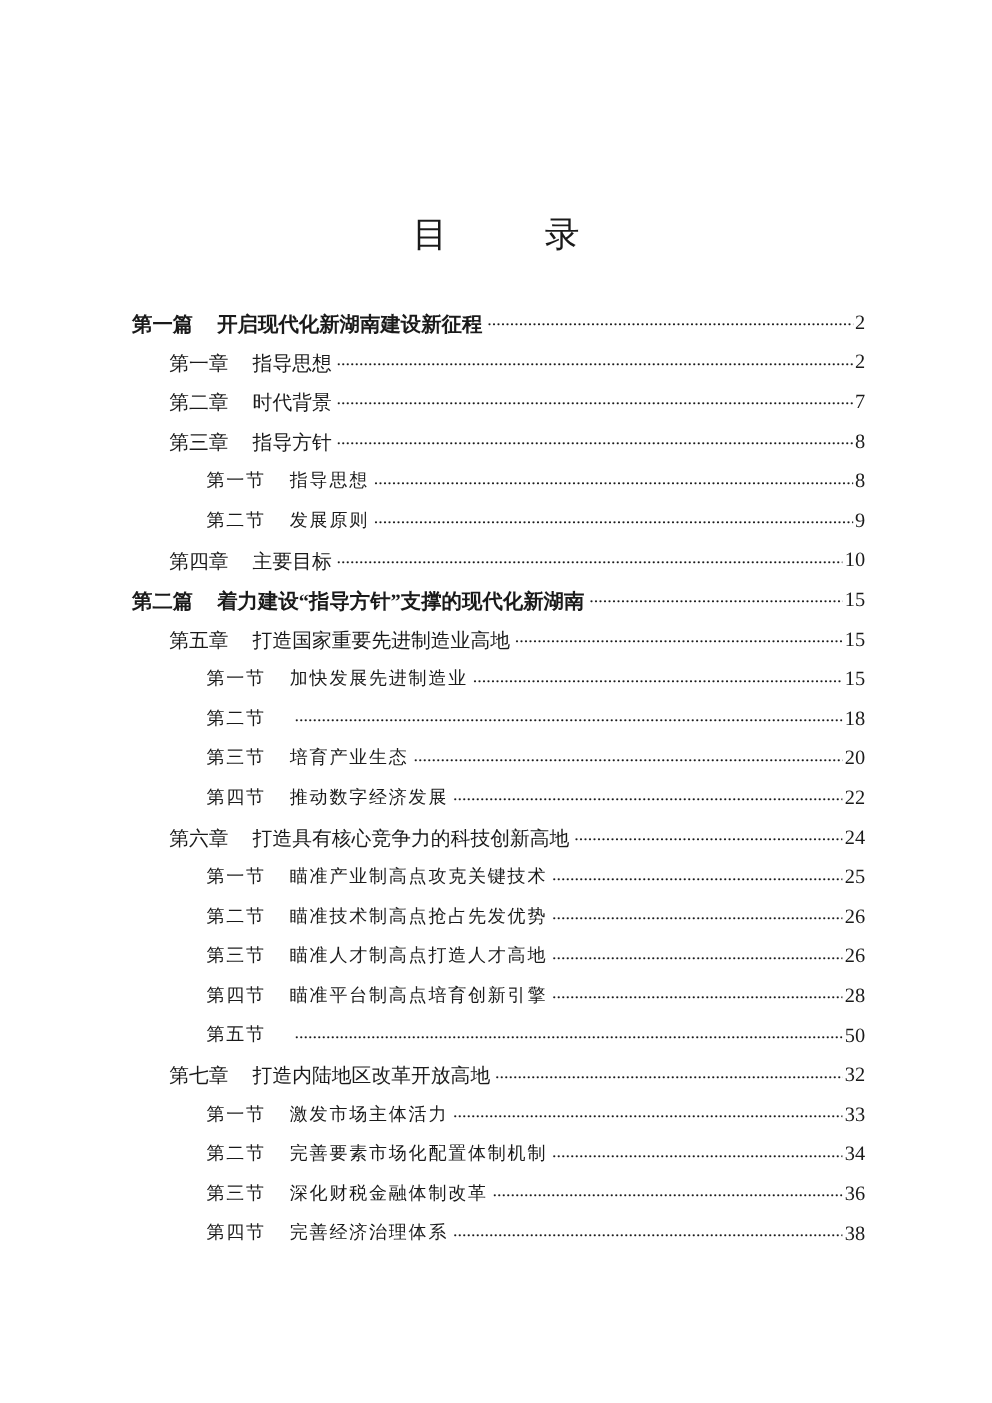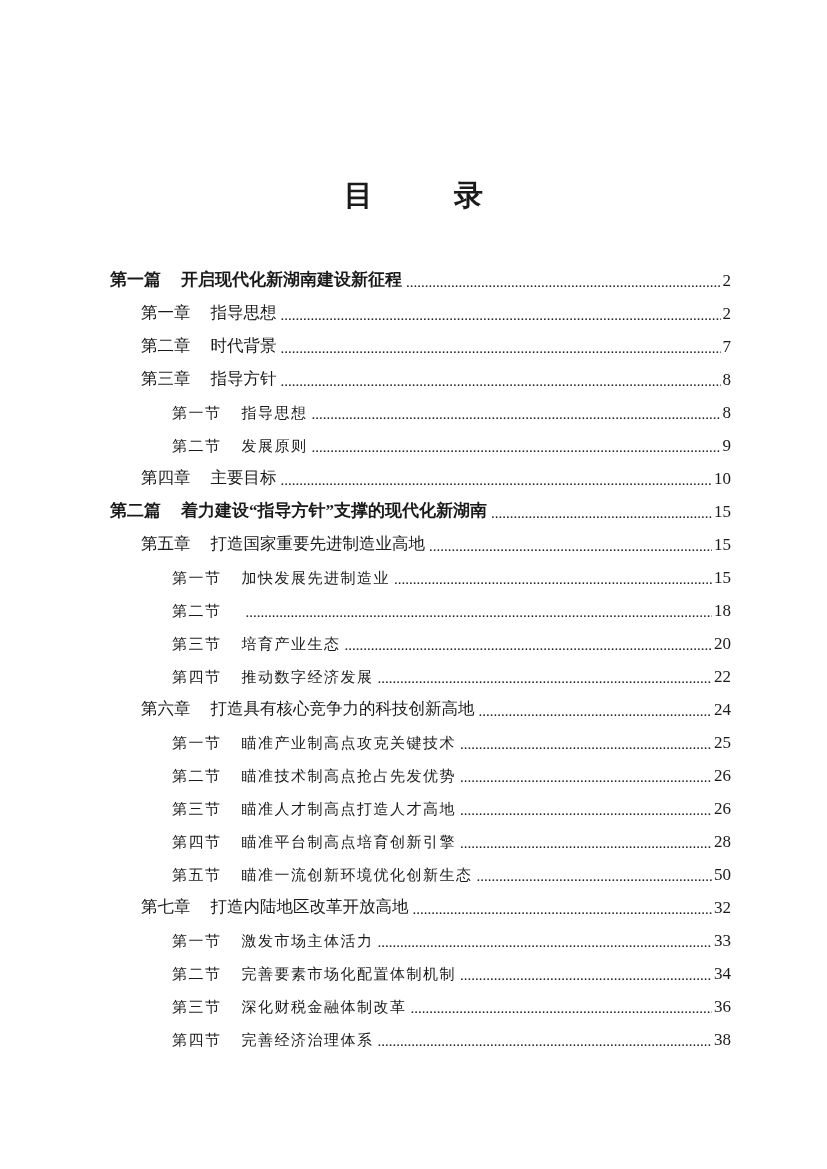--- a/index.html
+++ b/index.html
@@ -1,23 +1,23 @@
 <!DOCTYPE html>
 <html><head>
 <meta charset="utf-8">
 <style>
   html, body { margin: 0; padding: 0; background: #ffffff; }
   body { width: 827px; height: 1169px; position: relative; overflow: hidden;
          font-family: "DejaVu Serif", "Liberation Serif", serif; color: #1a1a1a; }
   .title { position: absolute; top: 176px; left: 0; width: 827px; text-align: center;
-           font-size: 29px; font-weight: bold; letter-spacing: 26px; text-indent: 26px;
+           font-size: 29px; font-weight: normal; letter-spacing: 26px; text-indent: 26px;
            font-family: "DejaVu Sans", sans-serif; }
   .toc { position: absolute; top: 259px; left: 0; width: 827px; }
-  .row { position: absolute; height: 32px; display: flex; align-items: flex-end;
-         right: 96px; white-space: nowrap; }
+  .row { position: absolute; height: 32px; display: flex; align-items: flex-start;
+         right: 106px; white-space: nowrap; }
   .row.part { left: 110px; font-size: 17px; font-family: "DejaVu Serif", serif; font-weight: bold; }
   .row.chapter { left: 141px; font-size: 16.5px; font-family: "DejaVu Sans", sans-serif; }
   .row.section { left: 172px; font-size: 15px; font-family: "DejaVu Serif", serif; letter-spacing: 1.5px; }
   .num { flex: 0 0 auto; }
   .gap { flex: 0 0 auto; width: 20px; }
   .label { flex: 0 0 auto; font-family: Liberation Serif, serif; }
   .dots { flex: 1 1 auto; overflow: hidden; margin: 0 2px 0 4px; letter-spacing: 0;
           font-family: "Liberation Serif", serif; font-size: 15px; font-weight: normal; }
   .dots::before { content: "................................................................................................................................................................................................................"; }
   .page { flex: 0 0 auto; font-family: "Liberation Serif", serif; font-size: 17px; font-weight: normal; letter-spacing: 0; }
@@ -149,21 +149,20 @@
   <div class="row section" style="top:561px">
     <span class="num">第四节</span>
       <span class="gap"></span>
     <span class="label">瞄准平台制高点培育创新引擎</span>
     <span class="dots"></span>
     <span class="page">28</span>
   </div>
   <div class="row section" style="top:594px">
     <span class="num">第五节</span>
       <span class="gap"></span>
-    <span class="label">瞄准一流创新环境优化创新生态</span>
     <span class="dots"></span>
     <span class="page">50</span>
   </div>
   <div class="row chapter" style="top:627px">
     <span class="num">第七章</span>
       <span class="gap"></span>
     <span class="label">打造内陆地区改革开放高地</span>
     <span class="dots"></span>
     <span class="page">32</span>
   </div>

